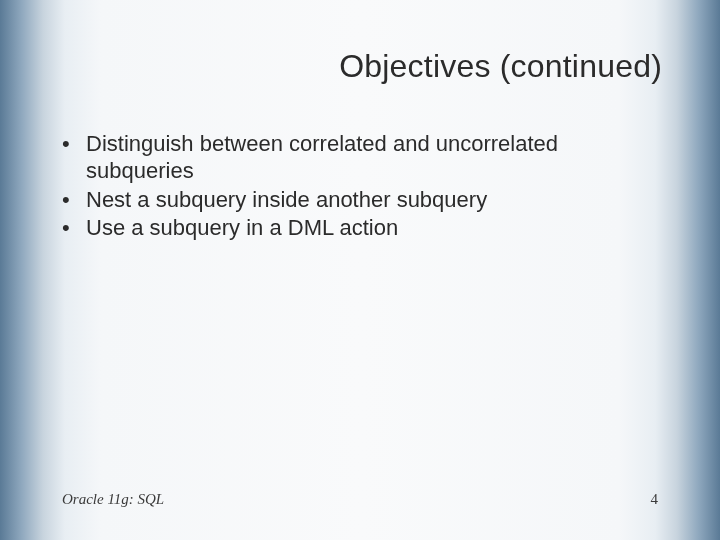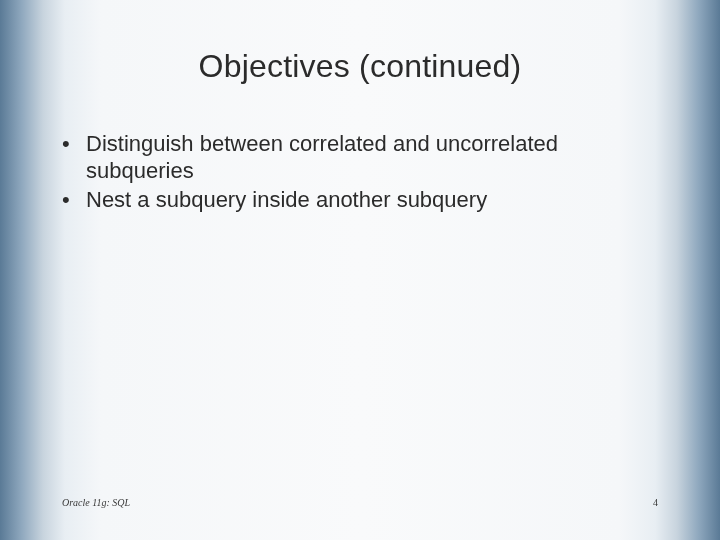--- a/index.html
+++ b/index.html
@@ -22,21 +22,21 @@
       );
     position: relative;
   }
   .slide {
     width: 720px;
     height: 540px;
     padding: 48px 58px 0 58px;
     position: relative;
   }
   .title {
-    text-align: center;
+    text-align: right;
     font-size: 32px;
     font-weight: 400;
     color: #2b2b2b;
     margin-bottom: 46px;
     letter-spacing: 0.2px;
   }
   .bullets {
     list-style: none;
     color: #2b2b2b;
     font-size: 22px;
@@ -56,34 +56,35 @@
   }
   .footer {
     position: absolute;
     bottom: 32px;
     left: 0;
     right: 0;
     padding: 0 62px;
     display: flex;
     justify-content: space-between;
     font-family: "Times New Roman", Times, serif;
-    font-size: 10px;
+    font-size: 15px;
     color: #3a3a3a;
     font-style: italic;
   }
   .footer .page {
     font-style: normal;
   }
 </style>
 </head>
 <body>
 
 <div class="slide">
   <h1 class="title">Objectives (continued)</h1>
   <ul class="bullets">
     <li>Distinguish between correlated and uncorrelated subqueries</li>
     <li>Nest a subquery inside another subquery</li>
+    <li>Use a subquery in a DML action</li>
   </ul>
   <div class="footer">
     <span>Oracle 11g: SQL</span>
     <span class="page">4</span>
   </div>
 </div>
 
 </body></html>

